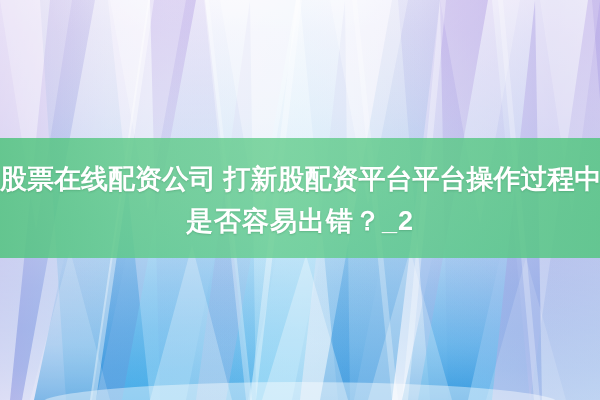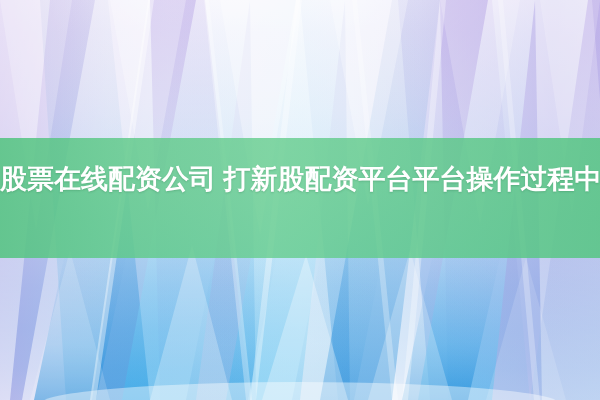--- a/index.html
+++ b/index.html
@@ -178,17 +178,18 @@
       <polygon points="498,0 503,0 540,400 534,400" fill="#ffffff" opacity="0.26"></polygon>
 
       <ellipse cx="300" cy="404" rx="260" ry="22" fill="#ffffff" opacity="0.42"></ellipse>
     </svg>
   </div>
 
   <div class="green-band" style="top:138px; height:120px;"></div>
 
   <div class="headline" style="top:158px;">
     <span class="line line1">股票在线配资公司 打新股配资平台平台操作过程中</span>
+    <span class="line line2">是否容易出错？_2</span>
   </div>
 
   <div class="watermark"></div>
 
 </div>
 
 </body></html>

